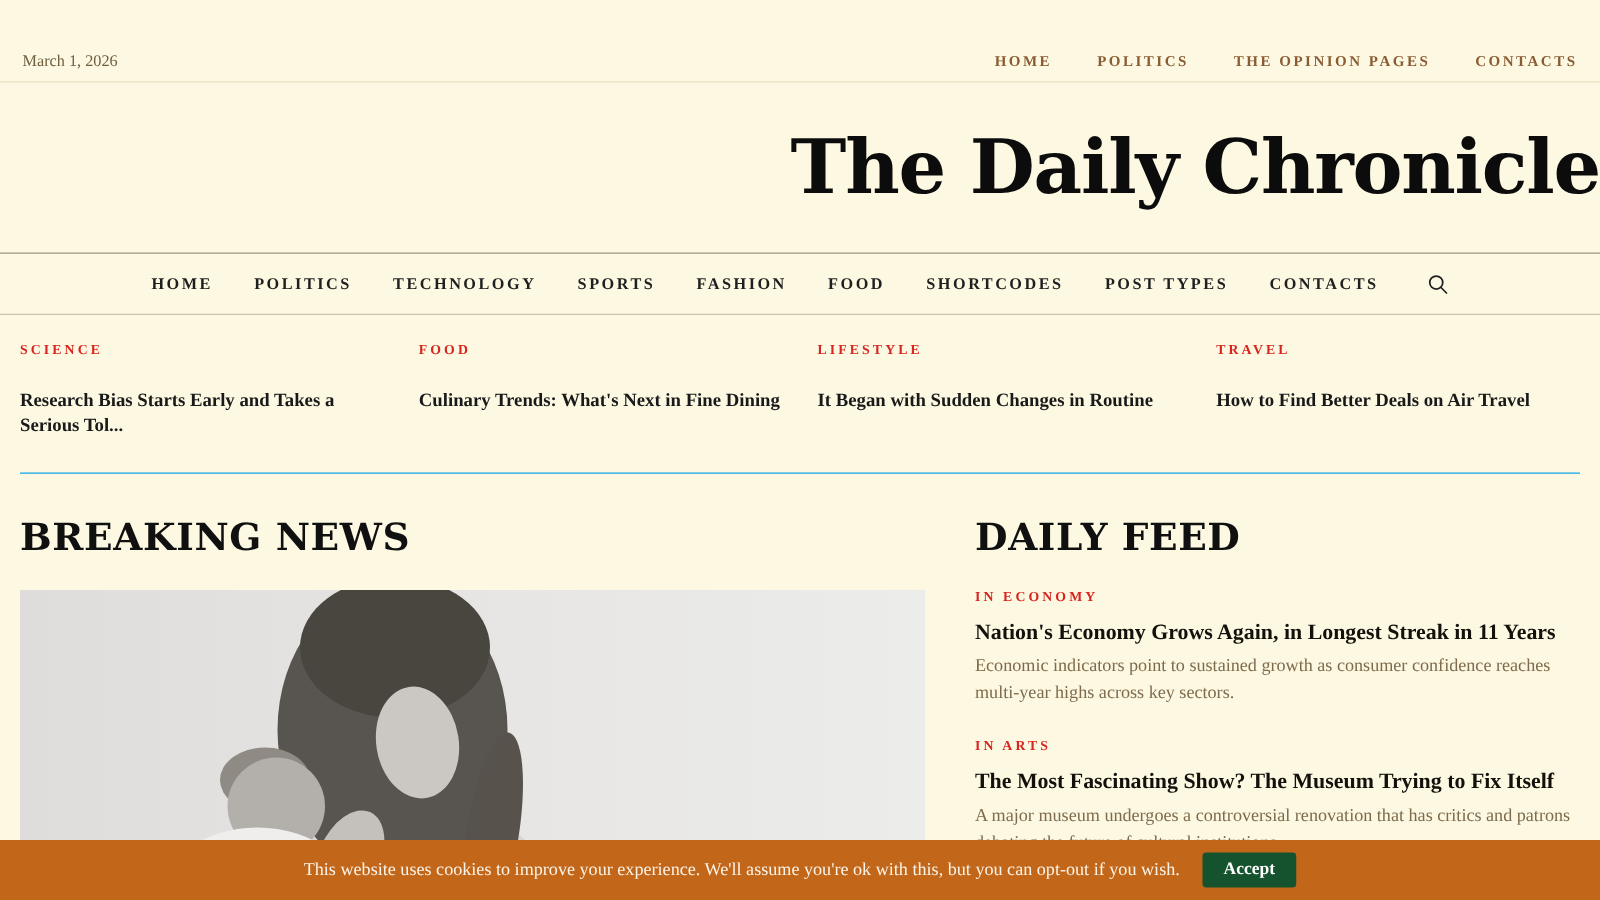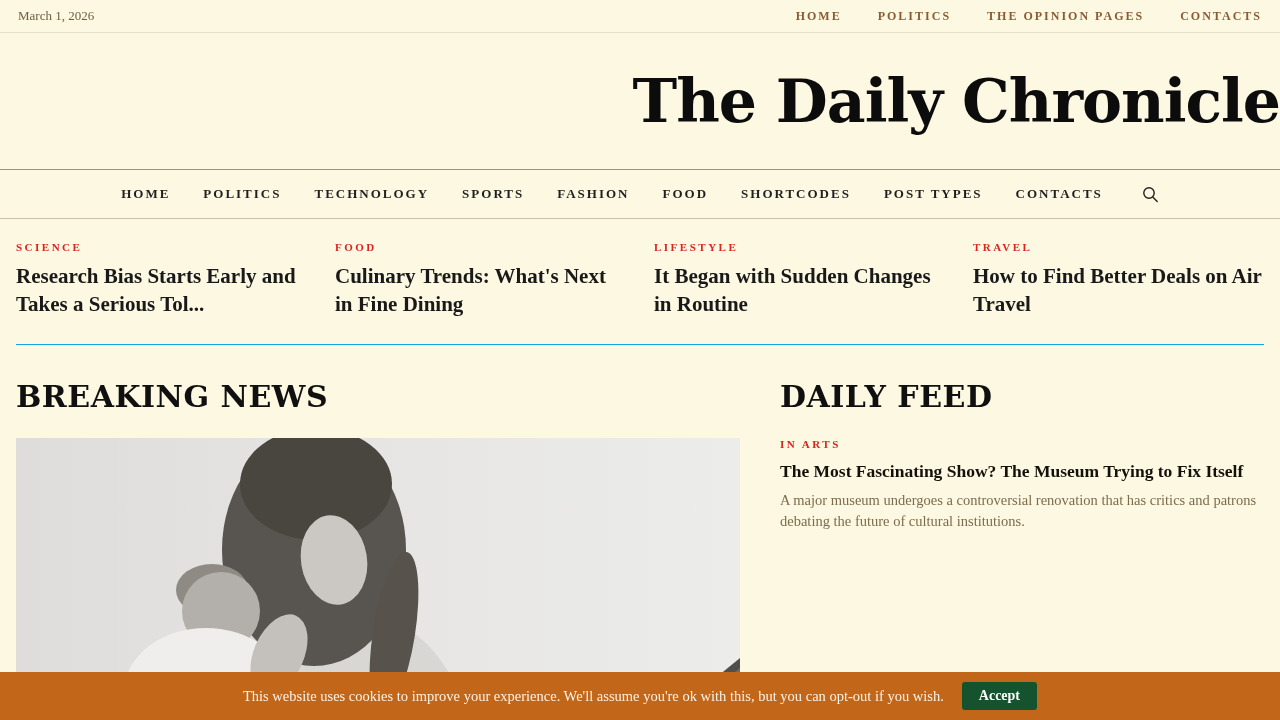--- a/index.html
+++ b/index.html
@@ -11,20 +11,21 @@
     overflow:hidden;
     position:relative;
   }
 
   
   .topbar {
     height:33px;
     display:flex; align-items:center; justify-content:space-between;
     padding:16px 18px;
     border-bottom:1px solid #e7dfc4;
+    margin-top:33px;
   }
   .topbar-date { font-size:13px; color:#6e5f40; }
   .topbar-links { display:flex; gap:36px; }
   .topbar-link {
     font-size:12px; font-weight:700; letter-spacing:2px;
     color:#8a5c33; cursor:pointer; text-transform:uppercase;
   }
 
   
   .masthead {
@@ -58,22 +59,22 @@
     border-bottom:1px solid #0ea5e9;
     display:grid;
     grid-template-columns:repeat(4,1fr);
     gap:28px;
   }
   .fcat {
     font-size:11px; font-weight:700; letter-spacing:2.5px;
     color:#d8251f; cursor:pointer; text-transform:uppercase;
   }
   .ftitle {
-    margin-top:10px;
-    font-size:21px; font-weight:700; line-height:1.32;
+    margin-top:26px;
+    font-size:15px; font-weight:700; line-height:1.32;
     color:#191919; cursor:pointer;
   }
 
   
   .main { display:flex; padding:0 16px; gap:40px; }
   .col-left { width:724px; flex:none; }
   .col-right { flex:1; min-width:0; }
   .section-title {
     font-family:"DejaVu Serif","Liberation Serif",serif;
     font-size:30px; font-weight:800; letter-spacing:0.5px;
@@ -208,20 +209,25 @@
 
         <polygon points="648,282 724,220 724,282" fill="#4f4f4d"></polygon>
         <polygon points="660,282 724,230 724,238 668,282" fill="#6a6a68"></polygon>
       </svg>
     </div>
   </div>
 
   <div class="col-right">
     <div class="section-title">DAILY FEED</div>
 
+    <div class="feed-item">
+      <div class="feed-label">IN ECONOMY</div>
+      <div class="feed-title">Nation's Economy Grows Again, in Longest Streak in 11 Years</div>
+      <div class="feed-excerpt">Economic indicators point to sustained growth as consumer confidence reaches multi-year highs across key sectors.</div>
+    </div>
 
     <div class="feed-item">
       <div class="feed-label">IN ARTS</div>
       <div class="feed-title">The Most Fascinating Show? The Museum Trying to Fix Itself</div>
       <div class="feed-excerpt">A major museum undergoes a controversial renovation that has critics and patrons debating the future of cultural institutions.</div>
     </div>
   </div>
 
 </div>
 

